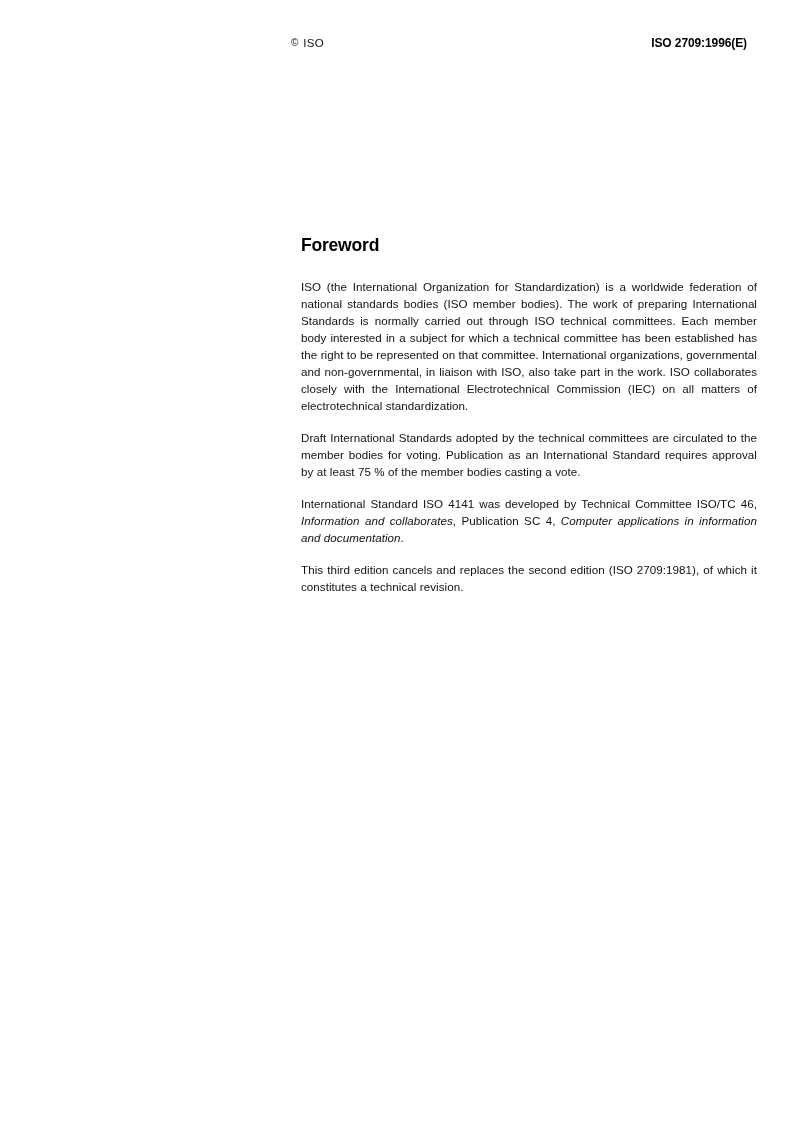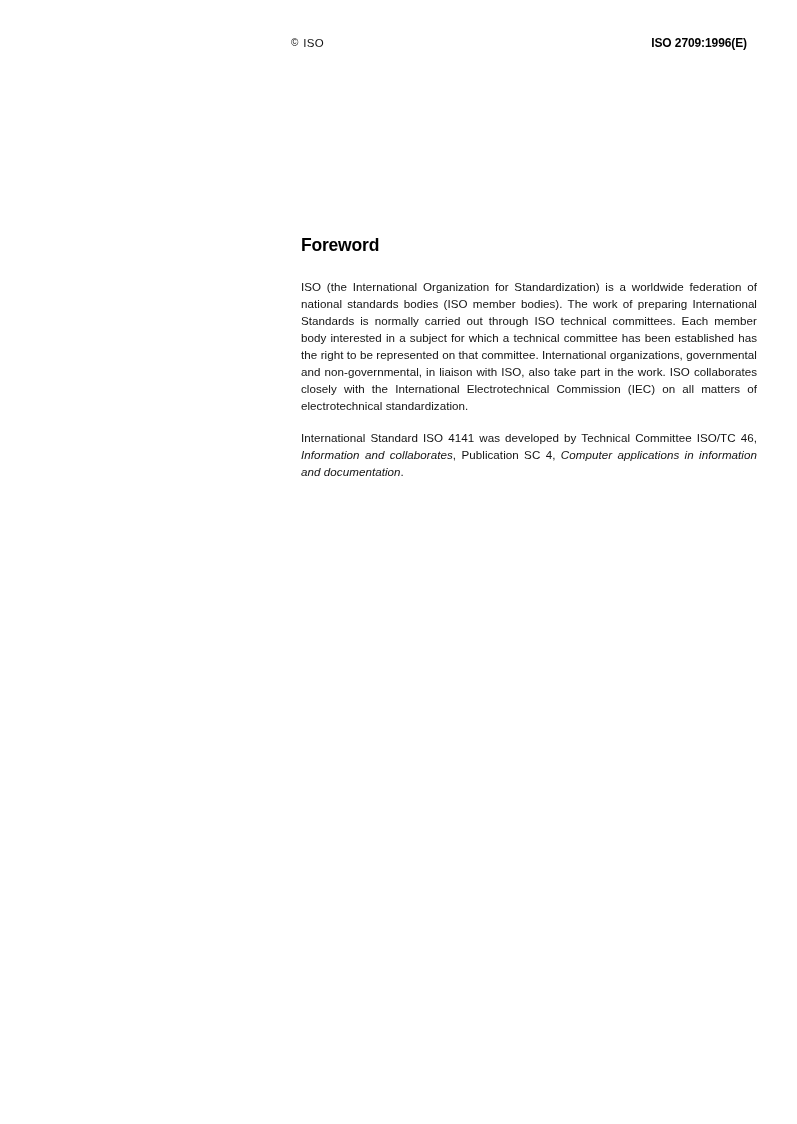--- a/index.html
+++ b/index.html
@@ -112,18 +112,20 @@
 
   <div class="running-head">
     <div class="head-left"><span class="copy-mark">©</span>&nbsp;<span>ISO</span></div>
     <div class="head-right">ISO 2709:1996(E)</div>
   </div>
 
   <div class="content">
     <h1 class="section-title">Foreword</h1>
     <div id="paragraph-host">
         <p class="body-para"><span>ISO (the International Organization for Standardization) is a worldwide federation of national standards bodies (ISO member bodies). The work of preparing International Standards is normally carried out through ISO technical committees. Each member body interested in a subject for which a technical committee has been established has the right to be represented on that committee. International organizations, governmental and non-governmental, in liaison with ISO, also take part in the work. ISO collaborates closely with the International Electrotechnical Commission (IEC) on all matters of electrotechnical standardization.</span></p>
+        <p class="body-para"><span>Draft International Standards adopted by the technical committees are circulated to the member bodies for voting. Publication as an International Standard requires approval by at least 75 % of the member bodies casting a vote.</span></p>
         <p class="body-para"><span>International Standard ISO 4141 was developed by Technical Committee ISO/TC 46, </span><span class="it">Information and collaborates</span><span>, Publication SC 4, </span><span class="it">Computer applications in information and documentation</span><span>.</span></p>
+        <p class="body-para"><span>This third edition cancels and replaces the second edition (ISO 2709:1981), of which it constitutes a technical revision.</span></p>
       </div>
   </div>
 
 
 </div>
 
 </body></html>

